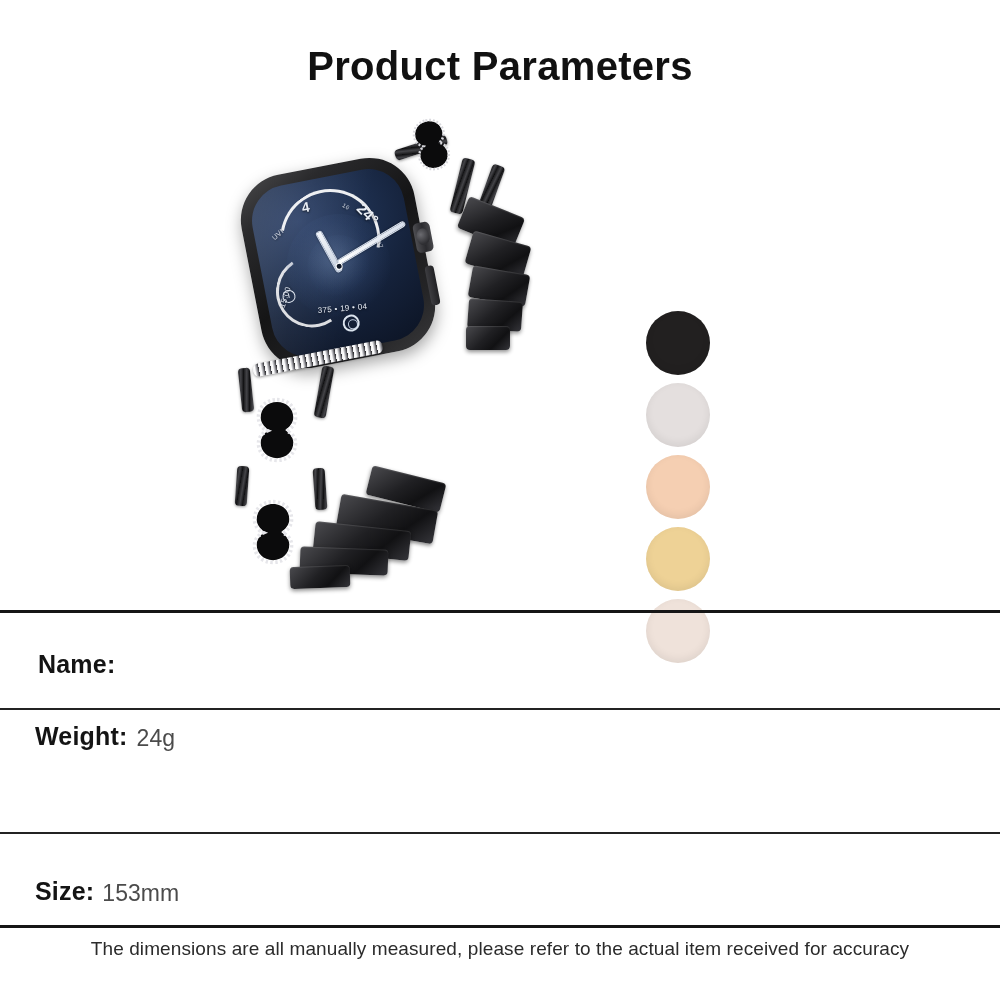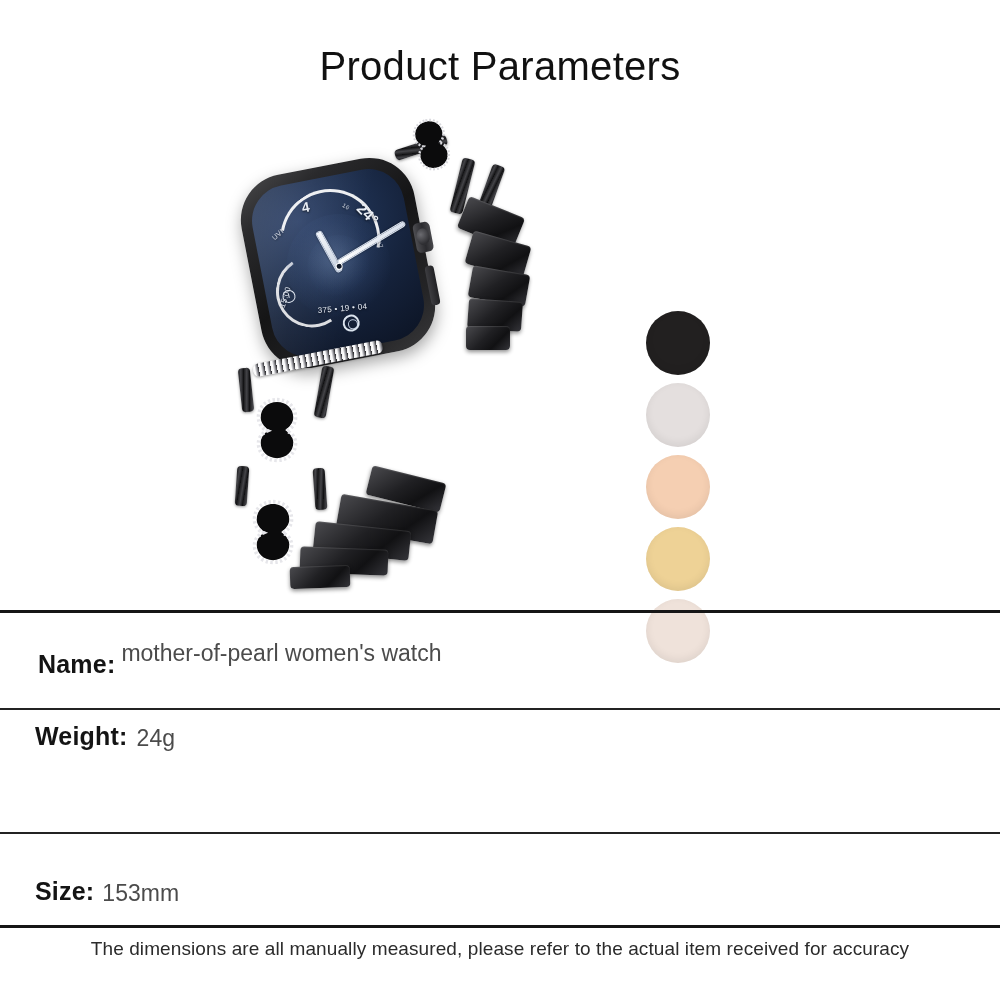--- a/index.html
+++ b/index.html
@@ -14,21 +14,21 @@
     position: relative;
     overflow: hidden;
   }
 
   
   .page-title {
     position: absolute;
     top: 44px; left: 0; width: 100%;
     text-align: center;
     font-size: 40px;
-    font-weight: 400;
+    font-weight: 700;
     letter-spacing: 0.3px;
     color: #111111;
   }
 
   
   .hero {
     position: absolute;
     top: 115px; left: 0; width: 1000px; height: 490px;
   }
   .product-stage {
@@ -369,21 +369,20 @@
 
 <div class="spec-table">
 
   <div class="rule"></div>
 
   <div class="row row-name">
     <div class="cell-left">
       <div class="field pos-name">
         <span class="f-label">Name:</span>
         <span class="f-value">
-          <span class="vline">mother-of-pearl women's watch</span>
         </span>
       </div>
     </div>
     <div class="cell-right">
       
     </div>
   </div>
 
   <div class="rule thin"></div>
 

